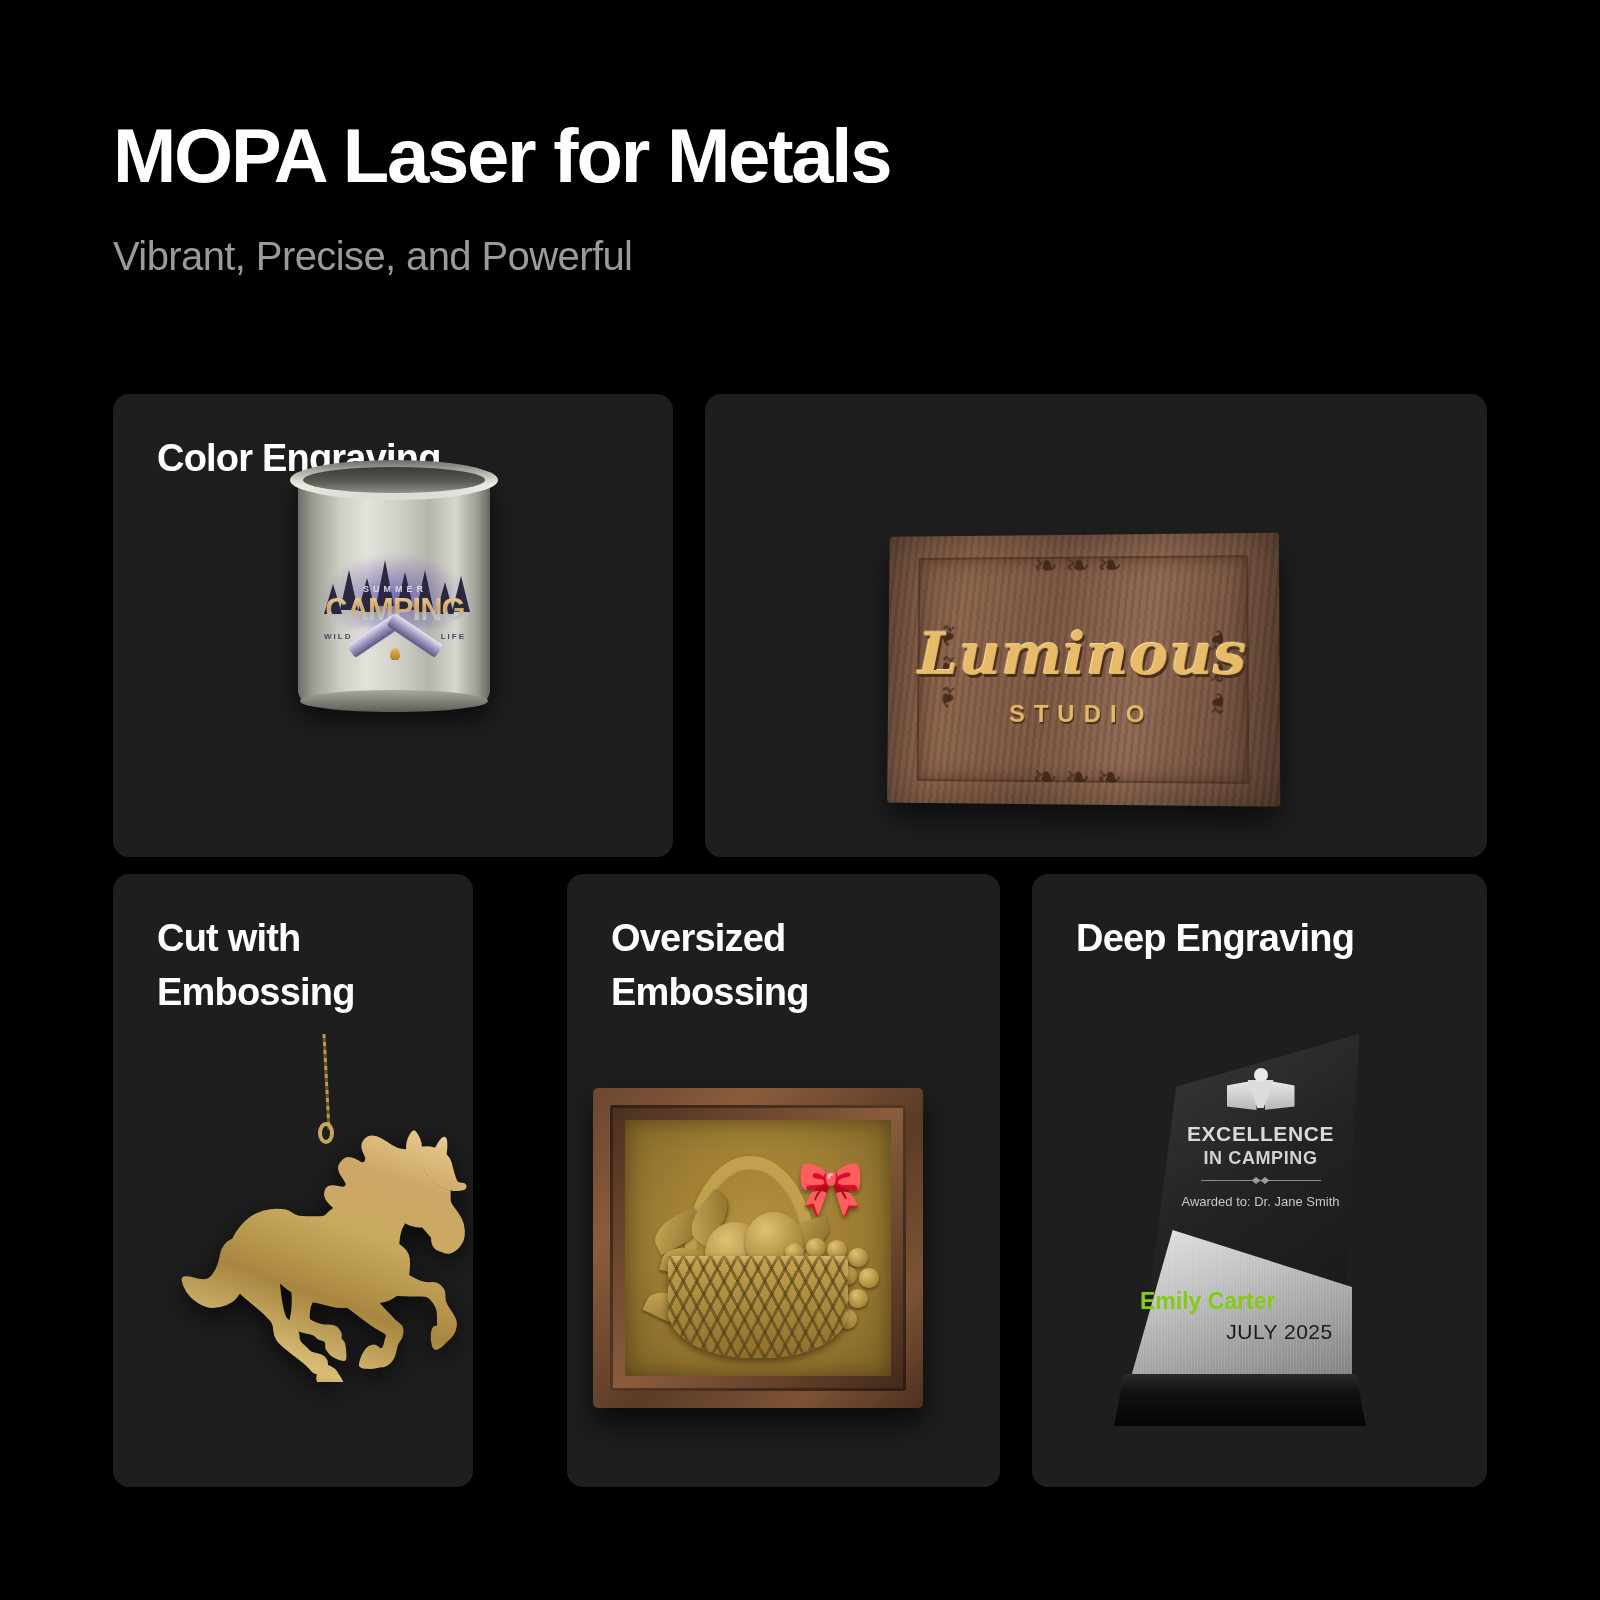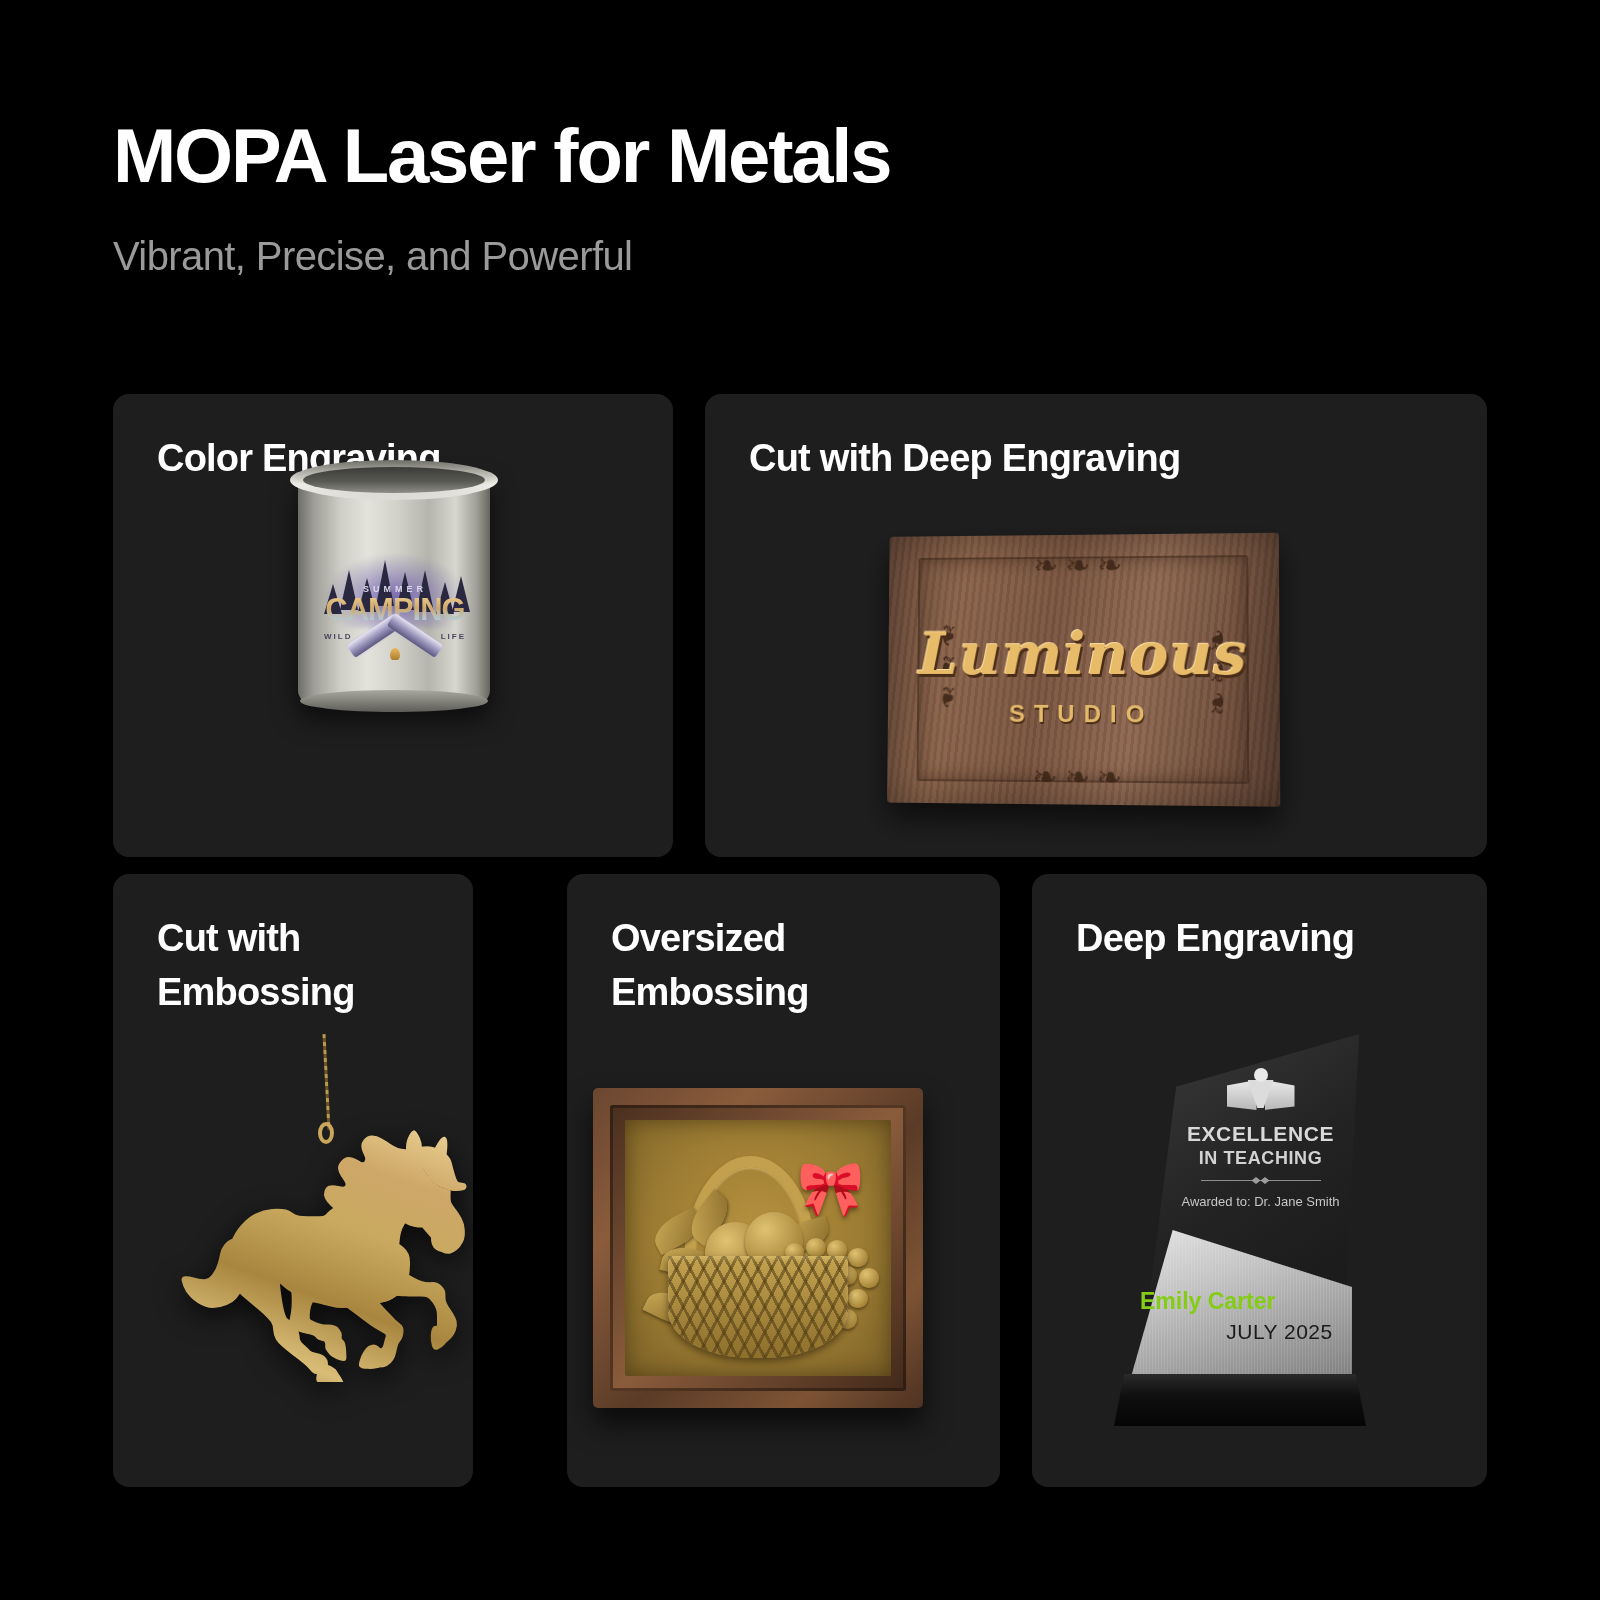--- a/index.html
+++ b/index.html
@@ -335,21 +335,20 @@
       <div class="txt-wild">WILD</div>
       <div class="txt-life">LIFE</div>
       <div class="flashlight fl-a"></div>
       <div class="flashlight fl-b"></div>
       <div class="flame"></div>
     </div>
   </div>
 </div>
 
 <div class="card" id="card-cut-deep-engrave">
-  <div class="card-title">Cut with Deep Engraving</div>
 
   <div class="art" id="plaque-art">
     <div class="plaque">
       <div class="plaque-frame"></div>
       <div class="scroll sc-top">❧❧❧</div>
       <div class="scroll sc-bot">❧❧❧</div>
       <div class="scroll sc-left">❧❧❧</div>
       <div class="scroll sc-right">❧❧❧</div>
       <div class="plaque-name">Luminous</div>
       <div class="plaque-sub">STUDIO</div>
@@ -423,21 +422,21 @@
     <div class="tro-glass-edge"></div>
 
     <div class="tro-book">
       <div class="pg pg-l"></div>
       <div class="pg pg-r"></div>
       <div class="vee"></div>
       <div class="head"></div>
     </div>
 
     <div class="tro-h1">EXCELLENCE</div>
-    <div class="tro-h2">IN TEACHING</div>
+    <div class="tro-h2">IN CAMPING</div>
     <div class="tro-div"></div>
     <div class="tro-awarded">Awarded to: Dr. Jane Smith</div>
 
     <div class="tro-plate"></div>
     <div class="tro-name">Emily Carter</div>
     <div class="tro-date">JULY 2025</div>
     <div class="tro-base"></div>
   </div>
 </div>
 

